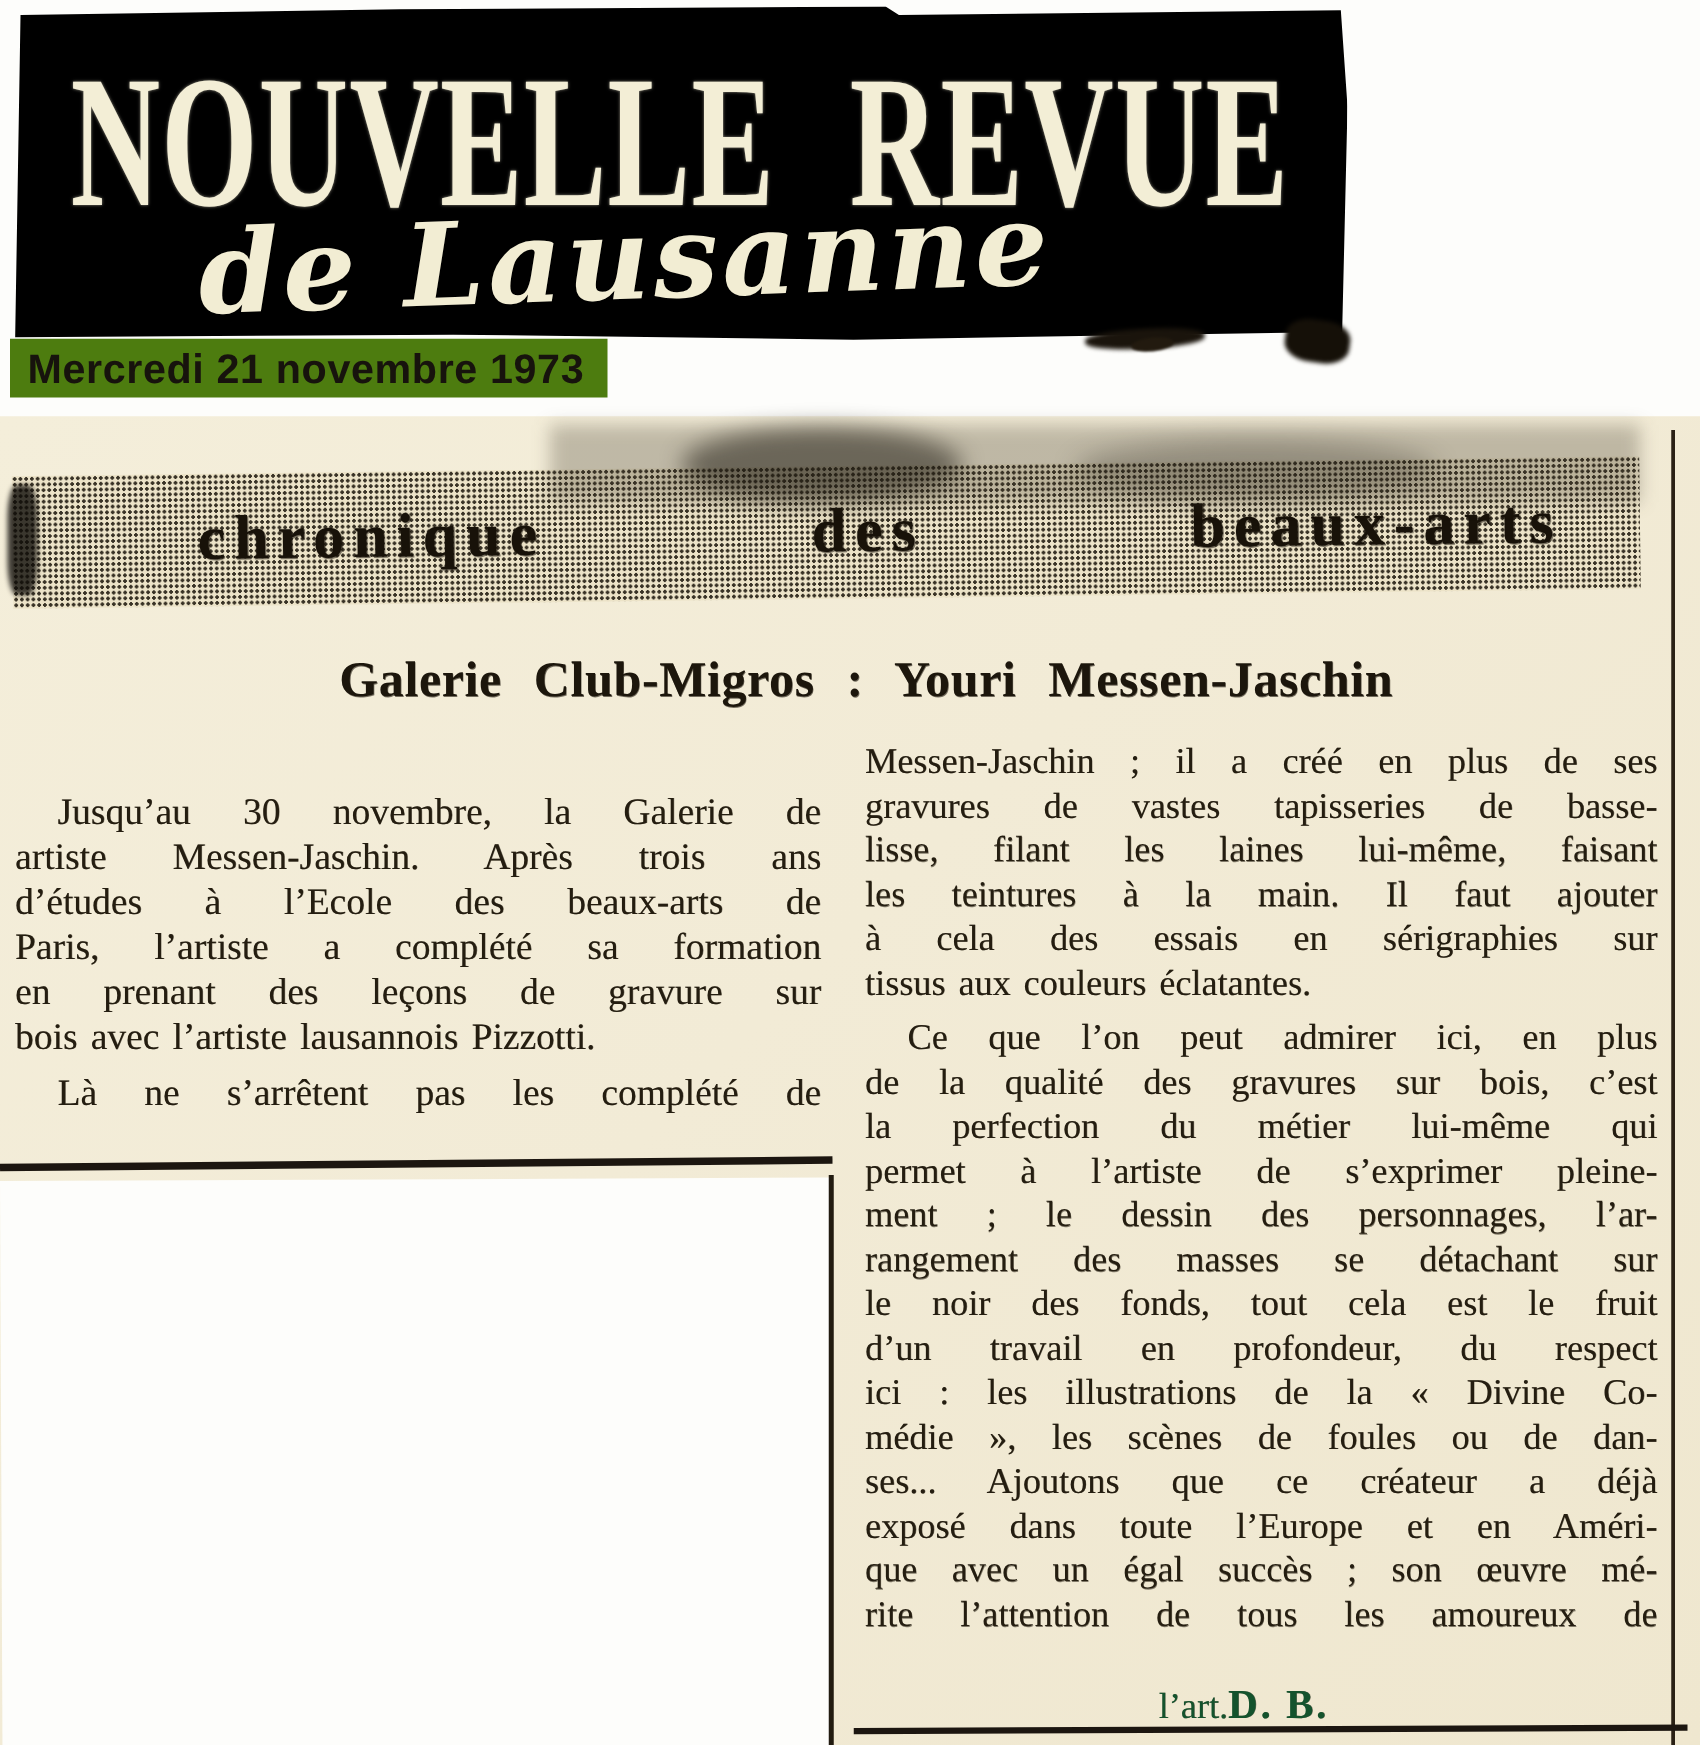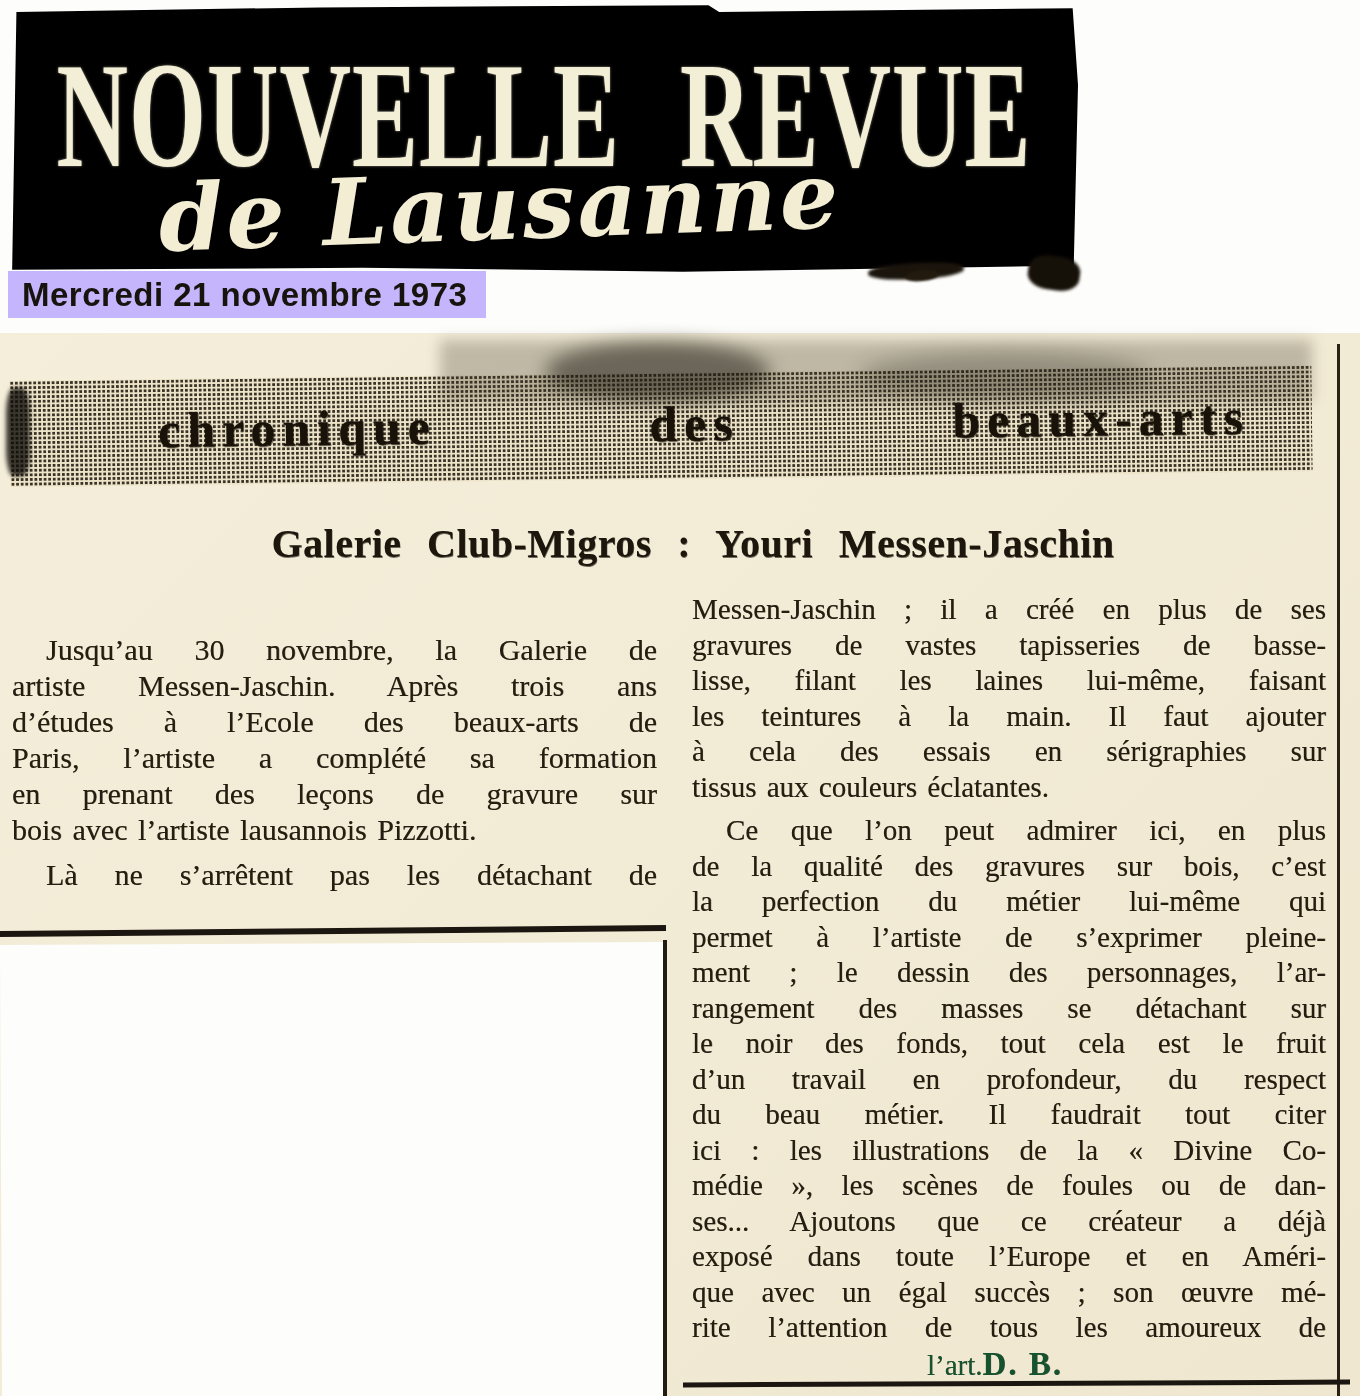--- a/index.html
+++ b/index.html
@@ -34,21 +34,21 @@
     transform:rotate(-2deg);
     white-space:nowrap;
   }
   .ink-a{left:868px;top:263px;width:96px;height:16px;background:#1a140c;border-radius:45%;filter:blur(1.5px);transform:rotate(-3deg);}
   .ink-b{left:1028px;top:256px;width:52px;height:34px;background:#151008;border-radius:40%;filter:blur(1.5px);transform:rotate(8deg);}
   .ink-c{left:905px;top:270px;width:34px;height:11px;background:#221a0f;border-radius:50%;filter:blur(1px);transform:rotate(-6deg);}
 
   
   .dateline{
     left:8px;top:271px;width:478px;height:47px;
-    background:#c4b5fd;
+    background:#4d7c0f;
     display:flex;align-items:center;
     font-family:"Liberation Sans", sans-serif;font-weight:bold;
     font-size:33px;letter-spacing:.5px;color:#17130d;
     padding-left:14px;box-sizing:border-box;
     white-space:nowrap;
   }
 
   
   .paper{
     left:0;top:333px;width:1360px;height:1063px;
@@ -145,42 +145,41 @@
 <div class="abs col col-left">
     <div class="para indent">
       <div class="line">Jusqu’au 30 novembre, la Galerie de</div>
       <div class="line">artiste Messen-Jaschin. Après trois ans</div>
       <div class="line">d’études à l’Ecole des beaux-arts de</div>
       <div class="line">Paris, l’artiste a complété sa formation</div>
       <div class="line">en prenant des leçons de gravure sur</div>
       <div class="line flush">bois avec l’artiste lausannois Pizzotti.</div>
     </div>
     <div class="para indent">
-      <div class="line">Là ne s’arrêtent pas les détachant de</div>
+      <div class="line">Là ne s’arrêtent pas les complété de</div>
     </div>
   </div>
 <div class="abs col col-right">
     <div class="para">
       <div class="line">Messen-Jaschin ; il a créé en plus de ses</div>
       <div class="line">gravures de vastes tapisseries de basse-</div>
       <div class="line">lisse, filant les laines lui-même, faisant</div>
       <div class="line">les teintures à la main. Il faut ajouter</div>
       <div class="line">à cela des essais en sérigraphies sur</div>
       <div class="line flush">tissus aux couleurs éclatantes.</div>
     </div>
     <div class="para indent">
       <div class="line">Ce que l’on peut admirer ici, en plus</div>
       <div class="line">de la qualité des gravures sur bois, c’est</div>
       <div class="line">la perfection du métier lui-même qui</div>
       <div class="line">permet à l’artiste de s’exprimer pleine-</div>
       <div class="line">ment ; le dessin des personnages, l’ar-</div>
       <div class="line">rangement des masses se détachant sur</div>
       <div class="line">le noir des fonds, tout cela est le fruit</div>
       <div class="line">d’un travail en profondeur, du respect</div>
-      <div class="line">du beau métier. Il faudrait tout citer</div>
       <div class="line">ici : les illustrations de la « Divine Co-</div>
       <div class="line">médie », les scènes de foules ou de dan-</div>
       <div class="line">ses... Ajoutons que ce créateur a déjà</div>
       <div class="line">exposé dans toute l’Europe et en Améri-</div>
       <div class="line">que avec un égal succès ; son œuvre mé-</div>
       <div class="line">rite l’attention de tous les amoureux de</div>
     </div>
   </div>
 
 <div class="abs closing-row">

